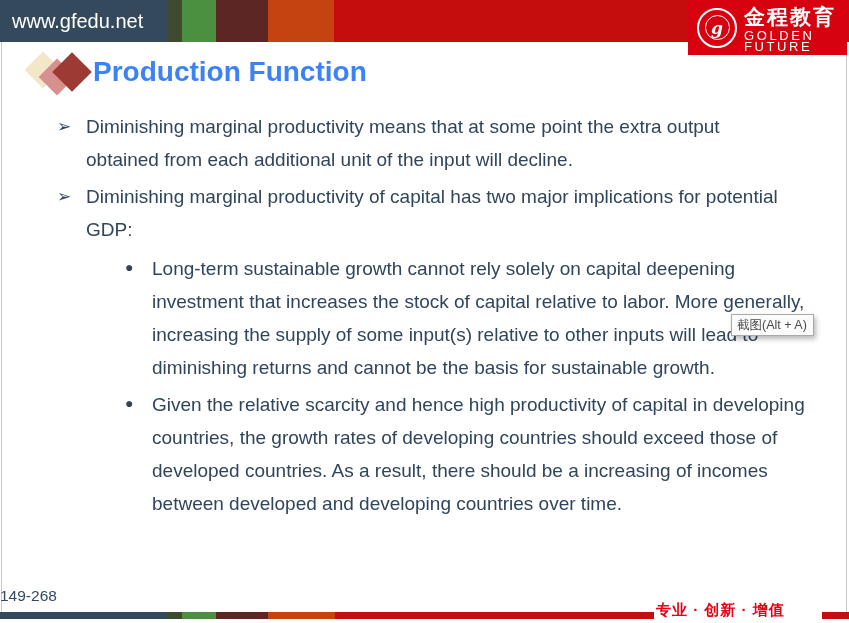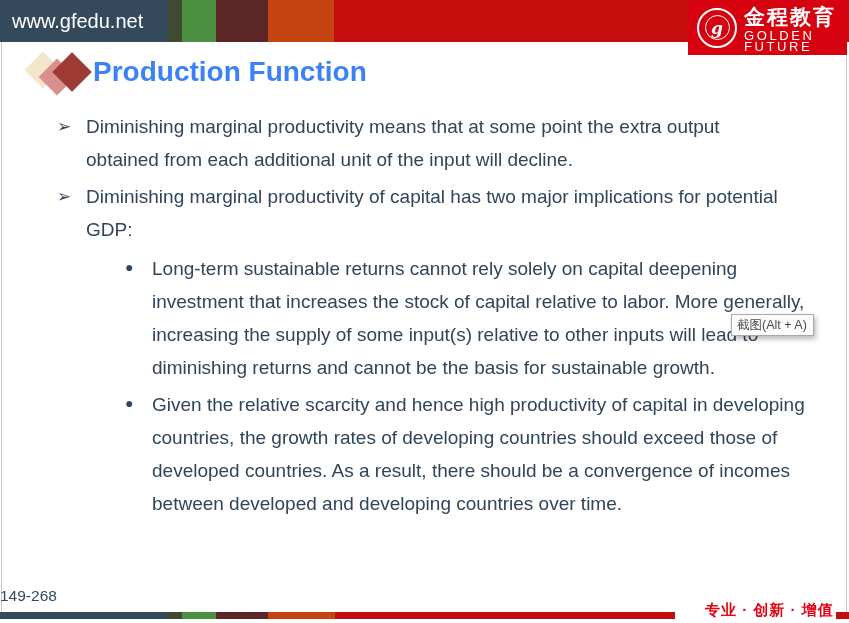--- a/index.html
+++ b/index.html
@@ -67,21 +67,21 @@
   .bottom-bar { position:absolute; top:612px; left:0; width:849px; height:7px; display:flex; }
   .bseg { height:100%; }
   .b-navy   { width:168px; background:#35495c; }
   .b-olive  { width:14px;  background:#3f4a31; }
   .b-green  { width:34px;  background:#4b8f41; }
   .b-maroon { width:52px;  background:#5c2624; }
   .b-orange { width:67px;  background:#c54310; }
   .b-red    { width:340px; background:#c60d0e; }
   .b-gap    { width:147px; background:#ffffff; }
   .b-red2   { flex:1;      background:#c60d0e; }
-  .slogan { position:absolute; left:703px; top:601px; font-size:15px; font-weight:bold;
+  .slogan { position:absolute; left:654px; top:601px; font-size:15px; font-weight:bold;
     color:#e60212; letter-spacing:1px; background:#fff; padding:0 2px; }
 </style>
 </head>
 <body>
 
 <div class="slide">
 
   <div class="edge left"></div>
   <div class="edge right"></div>
 
@@ -114,25 +114,25 @@
       <li>
         <span class="marker">➢</span>
         <span><span class="b">Diminishing marginal productivity</span><span> means that at some point the extra output obtained from each additional unit of the input will decline.</span></span>
       </li>
       <li>
         <span class="marker">➢</span>
         <span><span>Diminishing marginal productivity of capital has two major implications for potential GDP:</span></span>
         <ul class="lvl2">
           <li>
             <span class="marker">●</span>
-            <span><span>Long-term sustainable returns cannot rely solely on </span><span class="b">capital deepening investment</span><span> that increases the stock of capital relative to labor. More generally, increasing the supply of some input(s) relative to other inputs will lead to diminishing returns and cannot be the basis for sustainable growth.</span></span>
+            <span><span>Long-term sustainable growth cannot rely solely on </span><span class="b">capital deepening investment</span><span> that increases the stock of capital relative to labor. More generally, increasing the supply of some input(s) relative to other inputs will lead to diminishing returns and cannot be the basis for sustainable growth.</span></span>
           </li>
           <li>
             <span class="marker">●</span>
-            <span><span>Given the relative scarcity and hence high productivity of capital in developing countries, the growth rates of developing countries should exceed those of developed countries. As a result, there should be a </span><span class="b">convergence</span><span> of incomes between developed and developing countries over time.</span></span>
+            <span><span>Given the relative scarcity and hence high productivity of capital in developing countries, the growth rates of developing countries should exceed those of developed countries. As a result, there should be a </span><span class="b">increasing</span><span> of incomes between developed and developing countries over time.</span></span>
           </li>
         </ul>
       </li>
     </ul>
   </div>
 
   <div class="tooltip">截图(Alt + A)</div>
 
   <div class="page-num">149-268</div>
   <div class="bottom-bar">

